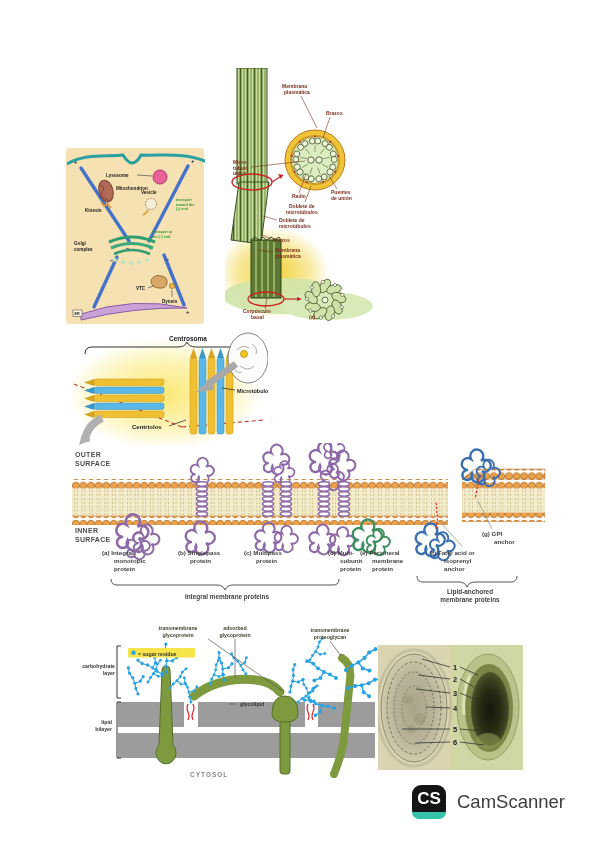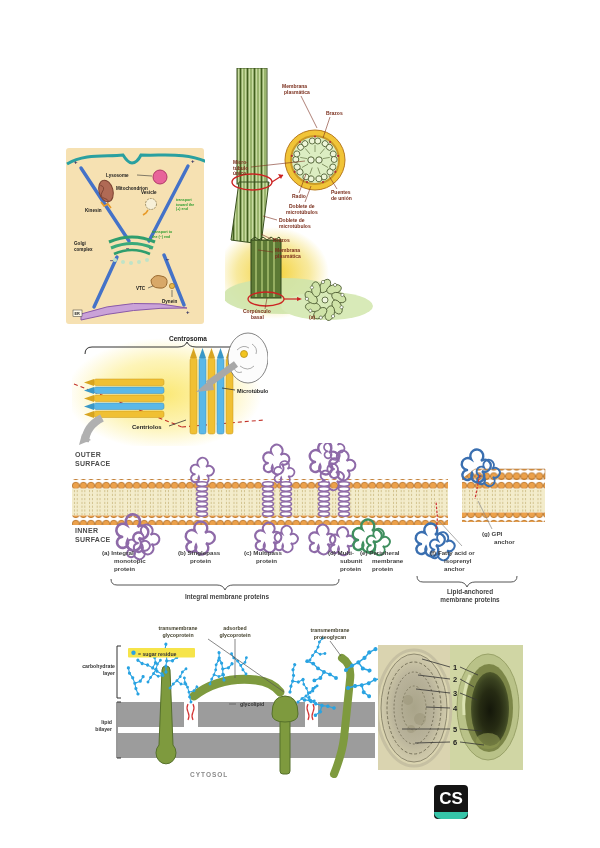--- a/index.html
+++ b/index.html
@@ -11,21 +11,21 @@
   .lb1{font-size:4.6px;font-weight:700;fill:#1a1a1a}
   .gn{font-size:3.6px;font-weight:700;fill:#2f9e2f}
   .sgn{font-size:6px;font-weight:700;fill:#1a1a5a}
   .lb2{font-size:5px;font-weight:600;fill:#7a2e1c}
   .lb3{font-size:6px;font-weight:700;fill:#222}
   .lb4{font-size:6.2px;font-weight:700;fill:#3f3f3f}
   .srf{font-size:7px;font-weight:700;fill:#4c4c4c;letter-spacing:.3px}
   .lb5{font-size:5.2px;font-weight:700;fill:#44422e}
   .num{font-size:7.5px;font-weight:700;fill:#1c1c1c}
   #footer{position:absolute;left:412px;top:785px;display:flex;align-items:center;gap:11px;}
-  #cs-icon{position:relative;width:34px;height:34px;background:#141414;border-radius:4px;margin-left:22px;}
+  #cs-icon{position:relative;width:34px;height:34px;background:#141414;border-radius:9px;}
   #cs-icon .cs{position:absolute;top:1px;left:0;width:100%;text-align:center;
                color:#fff;font-weight:700;font-size:17px;line-height:26px;}
   #cs-icon .teal{position:absolute;bottom:0;left:0;width:100%;height:7px;
                  border-radius:0 0 8px 8px;}
   #cs-text{font-size:18.5px;color:#3d3d3d;}
 </style>
 </head>
 <body>
 
 <div id="page">
@@ -591,15 +591,16 @@
         <text class="num" x="77" y="100">6</text>
       </g>
     </svg>
   </div>
 
   <div id="footer">
     <div id="cs-icon">
       <span class="cs">CS</span>
       <div class="teal" style="background: rgb(53, 196, 168);"></div>
     </div>
+    <span id="cs-text">CamScanner</span>
   </div>
 
 </div>
 
 </body></html>

